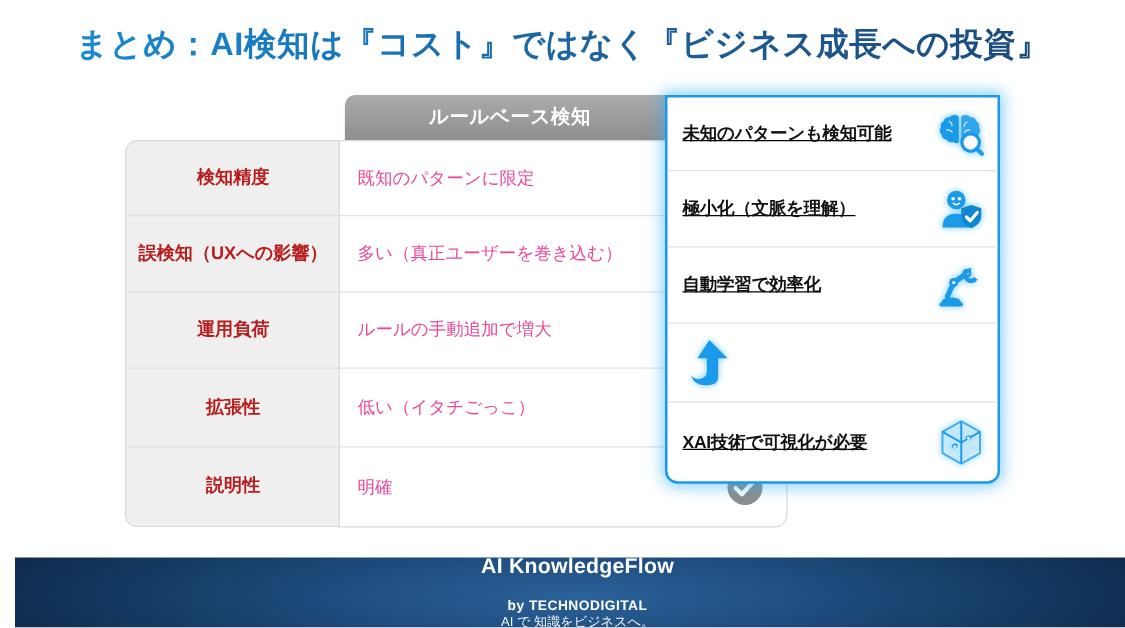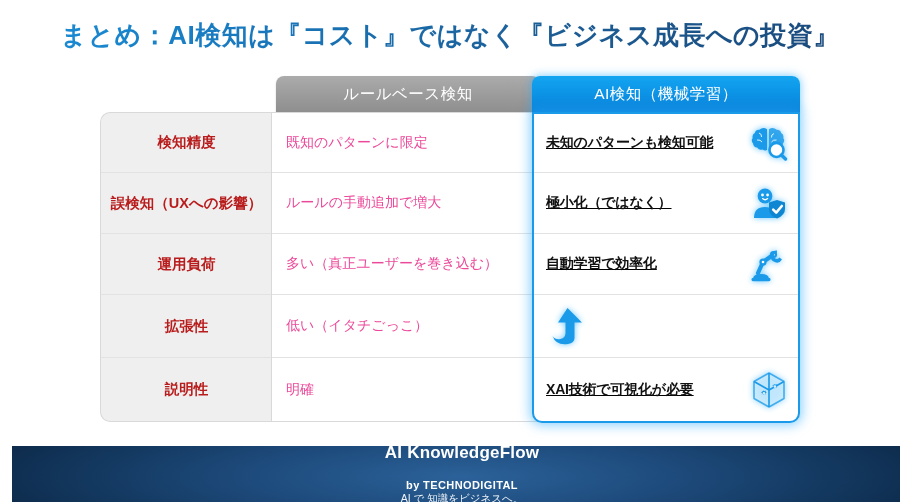--- a/index.html
+++ b/index.html
@@ -35,21 +35,21 @@
 
   
   .col-label{position:absolute;left:0;top:0;width:172px;}
   .col-rule {position:absolute;left:172px;top:0;width:358px;}
   .col-ai   {position:absolute;left:432px;top:0;width:268px;}
 
   
   .hdr{
     height:36px;line-height:36px;
     text-align:center;
-    font-size:15.5px;font-weight:normal;color:#ffffff;
+    font-size:15.5px;font-weight:bold;color:#ffffff;
     border-radius:8px 8px 0 0;
     letter-spacing:.5px;
     white-space:nowrap;
   }
   .hdr-blank{height:36px;background:transparent;}
   .hdr-rule{
     background:linear-gradient(180deg,#ababab 0%,#9b9b9b 55%,#8f8f8f 100%);
     width:264px;margin-left:4px;
     box-shadow:0 1px 2px rgba(0,0,0,.18);
   }
@@ -176,20 +176,35 @@
     <div class="body-rule">
 
       <div class="row row-rule" style="height:60px">
         <span class="cell-text">既知のパターンに限定</span>
         <span class="icon-box">
           <svg width="34" height="34" viewBox="0 0 34 34">
             <path d="M11 15 V11 a6 6 0 0 1 12 0 v4" fill="none" stroke="#8d8d8d" stroke-width="3.4"></path>
             <rect x="8" y="14.5" width="18" height="15" rx="2.4" fill="#8d8d8d"></rect>
             <circle cx="17" cy="20.5" r="2.4" fill="#ffffff"></circle>
             <rect x="15.9" y="21" width="2.2" height="5" fill="#ffffff"></rect>
+          </svg>
+        </span>
+      </div>
+
+      <div class="row row-rule" style="height:61px">
+        <span class="cell-text">多い（真正ユーザーを巻き込む）</span>
+        <span class="icon-box">
+          <svg width="36" height="36" viewBox="0 0 36 36">
+            <circle cx="15" cy="13" r="7.6" fill="#8d8d8d"></circle>
+            <circle cx="12.4" cy="12" r="1.5" fill="#ffffff"></circle>
+            <circle cx="17.6" cy="12" r="1.5" fill="#ffffff"></circle>
+            <path d="M12.5 16.5 q2.5 -1.8 5 0" stroke="#ffffff" stroke-width="1.3" fill="none" stroke-linecap="round"></path>
+            <path d="M4.5 31 q0 -9 10.5 -9 q10.5 0 10.5 9 z" fill="#8d8d8d"></path>
+            <path d="M25.2 5.2 q0-2.6 2.6-2.6 q2.6 0 2.6 2.4 q0 2-2.3 2.9 v1.6" fill="none" stroke="#8d8d8d" stroke-width="2.1" stroke-linecap="round"></path>
+            <circle cx="27.5" cy="12.3" r="1.25" fill="#8d8d8d"></circle>
           </svg>
         </span>
       </div>
 
       <div class="row row-rule" style="height:61px">
         <span class="cell-text">ルールの手動追加で増大</span>
         <span class="icon-box">
           <svg width="40" height="38" viewBox="0 0 40 38">
             <g fill="#8d8d8d">
               <rect x="4" y="1.5" width="9.5" height="12" rx="1" fill="#ffffff" stroke="#8d8d8d" stroke-width="1.5"></rect>
@@ -208,35 +223,20 @@
               <circle cx="22" cy="20" r="1.3" fill="#ffffff"></circle>
               <path d="M17.6 24 q2.4 1.8 4.8 0" stroke="#ffffff" stroke-width="1.2" fill="none" stroke-linecap="round"></path>
               <path d="M9 36 q0-8 11-8 q11 0 11 8 z"></path>
               <path d="M13.5 19.5 q-2.5-4 -5-5.5 l-2.6 2.8 q3 2 4.2 5.2 z"></path>
               <path d="M26.5 19.5 q2.5-4 5-5.5 l2.6 2.8 q-3 2 -4.2 5.2 z"></path>
             </g>
           </svg>
         </span>
       </div>
 
-      <div class="row row-rule" style="height:61px">
-        <span class="cell-text">多い（真正ユーザーを巻き込む）</span>
-        <span class="icon-box">
-          <svg width="36" height="36" viewBox="0 0 36 36">
-            <circle cx="15" cy="13" r="7.6" fill="#8d8d8d"></circle>
-            <circle cx="12.4" cy="12" r="1.5" fill="#ffffff"></circle>
-            <circle cx="17.6" cy="12" r="1.5" fill="#ffffff"></circle>
-            <path d="M12.5 16.5 q2.5 -1.8 5 0" stroke="#ffffff" stroke-width="1.3" fill="none" stroke-linecap="round"></path>
-            <path d="M4.5 31 q0 -9 10.5 -9 q10.5 0 10.5 9 z" fill="#8d8d8d"></path>
-            <path d="M25.2 5.2 q0-2.6 2.6-2.6 q2.6 0 2.6 2.4 q0 2-2.3 2.9 v1.6" fill="none" stroke="#8d8d8d" stroke-width="2.1" stroke-linecap="round"></path>
-            <circle cx="27.5" cy="12.3" r="1.25" fill="#8d8d8d"></circle>
-          </svg>
-        </span>
-      </div>
-
       <div class="row row-rule" style="height:63px">
         <span class="cell-text">低い（イタチごっこ）</span>
         <span class="icon-box">
           <svg width="38" height="38" viewBox="0 0 38 38">
             <g stroke="#8d8d8d" fill="none" stroke-width="1.5">
               <circle cx="19" cy="17" r="13.2"></circle>
               <circle cx="19" cy="17" r="10.6"></circle>
               <circle cx="19" cy="17" r="2.6" fill="#8d8d8d" stroke="none"></circle>
               <g stroke-width="1.3">
                 <line x1="19" y1="6.4" x2="19" y2="27.6"></line>
@@ -262,42 +262,41 @@
             <circle cx="18" cy="18" r="14" fill="#8d8d8d"></circle>
             <path d="M10.5 18.4 l5 5 l10 -11" stroke="#ffffff" stroke-width="3.4" fill="none" stroke-linecap="round" stroke-linejoin="round"></path>
           </svg>
         </span>
       </div>
 
     </div>
   </div>
 
   <div class="col-ai">
-    <div class="hdr hdr-ai">AI検知（機械学習）</div>
     <div class="body-ai">
 
       <div class="row row-ai" style="height:59px">
         <span class="cell-text">未知のパターンも検知可能</span>
         <span class="icon-box icon-ai">
           <svg width="38" height="36" viewBox="0 0 38 36">
             <g fill="#1a9ae8">
               <path d="M17 4.2 q-4-2.6-7.6.6 q-3.6-.3-4.6 3.3 q-3 1.6-2.1 5 q-2 2.7.4 5.3 q.2 3.6 4 4.2 q2 3 5.6 2 q2 1.6 4.3.5 z"></path>
               <path d="M19 4.2 q4-2.6 7.6.6 q3.6-.3 4.6 3.3 q3 1.6 2.1 5 q2 2.7-.4 5.3 q-.2 3.6-4 4.2 q-2 3-5.6 2 q-2 1.6-4.3.5 z" opacity=".82"></path>
             </g>
             <g stroke="#ffffff" stroke-width="1" fill="none" opacity=".85">
               <path d="M9 8 q3 1 2.5 4 M7 15 q3.5-.5 5 2 M24 8.5 q-3 1-2.5 4 M26.5 15 q-3.5-.5-5 2"></path>
             </g>
             <circle cx="26.5" cy="25" r="7" fill="#ffffff" stroke="#1a9ae8" stroke-width="2.6"></circle>
             <line x1="31.4" y1="30" x2="35.5" y2="34" stroke="#1a9ae8" stroke-width="3.4" stroke-linecap="round"></line>
           </svg>
         </span>
       </div>
 
       <div class="row row-ai" style="height:61px">
-        <span class="cell-text">極小化（ではなく）</span>
+        <span class="cell-text">極小化（文脈を理解）</span>
         <span class="icon-box icon-ai">
           <svg width="38" height="36" viewBox="0 0 38 36">
             <circle cx="15" cy="11" r="7.4" fill="#1a9ae8"></circle>
             <circle cx="12.5" cy="10" r="1.4" fill="#ffffff"></circle>
             <circle cx="17.6" cy="10" r="1.4" fill="#ffffff"></circle>
             <path d="M12.6 13.6 q2.5 2.2 5 0" stroke="#ffffff" stroke-width="1.3" fill="none" stroke-linecap="round"></path>
             <path d="M4 33 q0 -11 11 -11 q11 0 11 11 z" fill="#1a9ae8"></path>
             <path d="M27 15 l8 2.6 v6.4 q0 6.2 -8 9.6 q-8 -3.4 -8 -9.6 v-6.4 z" fill="#0f86d2"></path>
             <path d="M23.2 24.6 l3 3 l5.6 -6.6" stroke="#ffffff" stroke-width="2.6" fill="none" stroke-linecap="round" stroke-linejoin="round"></path>
           </svg>

